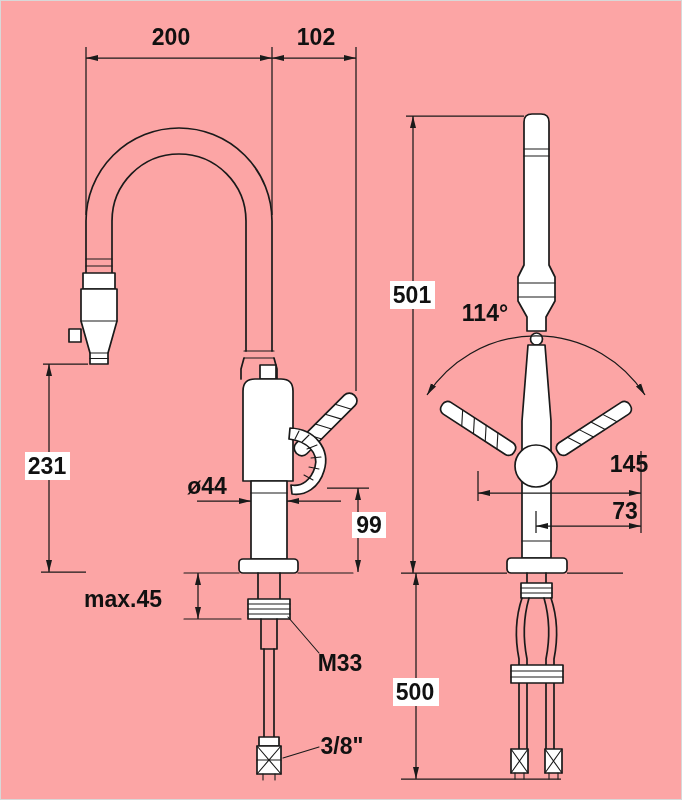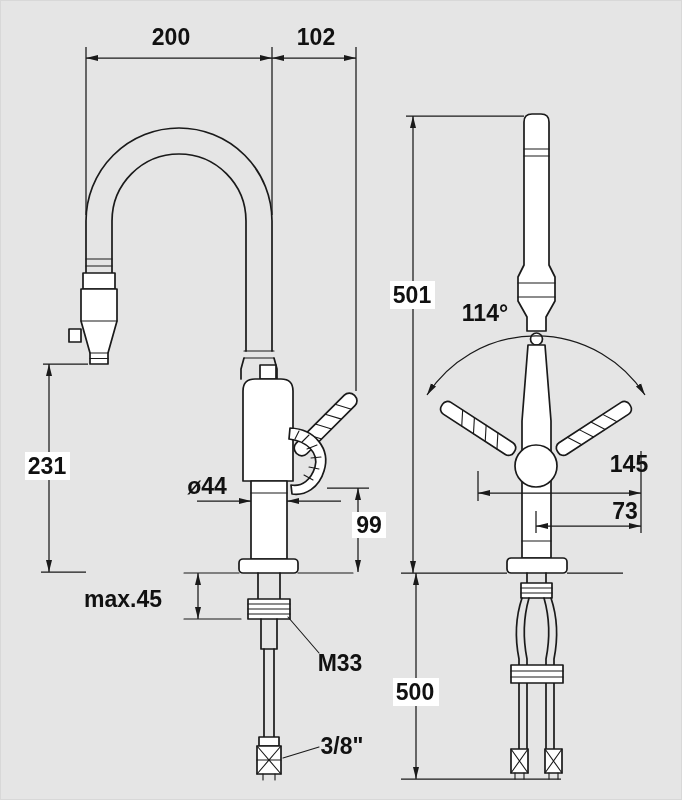--- a/index.html
+++ b/index.html
@@ -1,16 +1,16 @@
 <!DOCTYPE html>
 <html><head>
 <meta charset="utf-8">
 <style>
   html,body{margin:0;padding:0;background:#fff}
-  .stage{position:relative;width:682px;height:800px;background:#e5e5e5;
+  .stage{position:relative;width:682px;height:800px;background:#fca5a5;
          border:1px solid #d8d8d8;box-sizing:border-box;
          font-family:"Liberation Sans",sans-serif;overflow:hidden}
   svg{display:block}
   .outline{fill:none;stroke:#1a1a1a;stroke-width:1.7;stroke-linecap:round;stroke-linejoin:round}
   .white{fill:#ffffff;stroke:#1a1a1a;stroke-width:1.7;stroke-linejoin:round}
   .thin{fill:none;stroke:#1a1a1a;stroke-width:1.1;stroke-linecap:round}
   .dim{fill:none;stroke:#1a1a1a;stroke-width:1.25}
   .dimline{marker-start:url(#arr);marker-end:url(#arr)}
   .lbl{font-family:"Liberation Sans",sans-serif;font-size:23px;font-weight:bold;fill:#111}
   .mask{fill:#ffffff;stroke:none}

